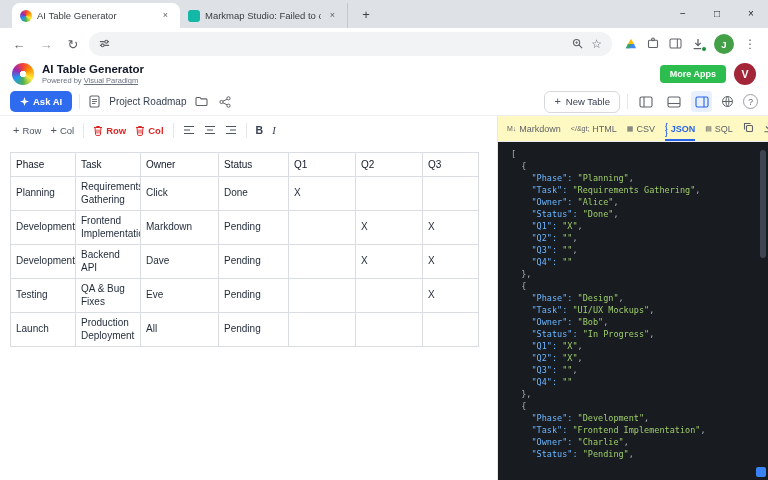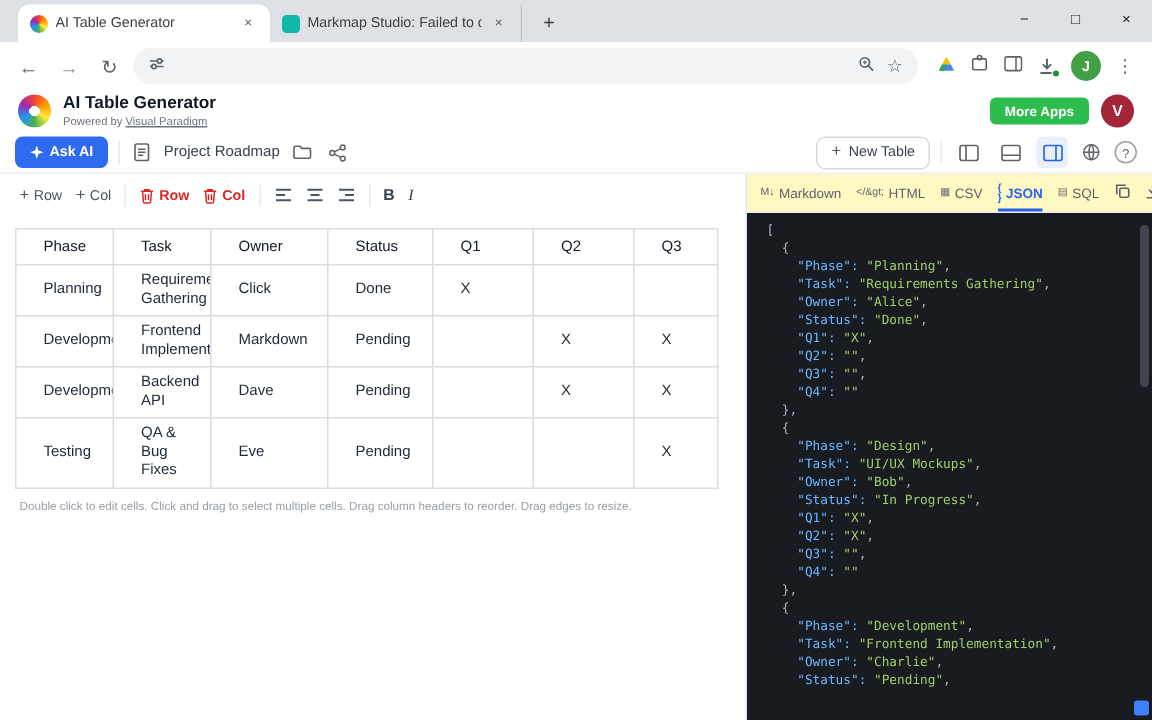--- a/index.html
+++ b/index.html
@@ -66,21 +66,21 @@
 
   
   .edittoolbar { height:28px; display:flex; align-items:center; gap:9px; padding:0 13px; }
   .etbtn { display:flex; align-items:center; gap:3px; font-size:9.5px; color:#4b5563; background:none; border:none; }
   .etbtn.danger { color:#dc2626; font-weight:600; }
   .boldbtn { font-weight:700; font-size:10.5px; color:#374151; background:none; border:none; }
   .italicbtn { font-style:italic; font-size:10.5px; color:#374151; background:none; border:none; font-family:"Liberation Serif",serif; }
 
   
   table.grid { margin:8px 10px 0; width:468px; border-collapse:collapse; table-layout:fixed; }
-  .grid th, .grid td { border:1px solid #d9dce1; font-size:10px; color:#1f2937; text-align:left; vertical-align:middle; padding:4px 18px; overflow:hidden; }
+  .grid th, .grid td { border:1px solid #d9dce1; font-size:10px; color:#1f2937; text-align:left; vertical-align:middle; padding:4px 5px; overflow:hidden; }
   .grid th { font-weight:500; color:#111827; height:24px; }
   .grid td { height:19px; line-height:1.25; }
   .hint { margin:7px 13px 0; font-size:7.8px; color:#9aa0a6; white-space:nowrap; }
 
   
   .previewtabs { height:26px; display:flex; align-items:center; gap:10px; padding:0 9px; background:#fef9c3; border-bottom:1px solid #e8eaed; font-size:9px; color:#5f6368; }
   .ptab { display:flex; align-items:center; gap:3px; background:none; border:none; color:inherit; font-size:9px; height:100%; }
   .ptab.active { color:#2563eb; font-weight:700; box-shadow:inset 0 -2px 0 #2563eb; }
   .pticon { font-size:7px; line-height:1; }
   .ptools { margin-left:auto; display:flex; gap:9px; align-items:center; }
@@ -364,23 +364,31 @@
             </tr>
             <tr>
               <td>Testing</td>
               <td>QA &amp; Bug Fixes</td>
               <td>Eve</td>
               <td>Pending</td>
               <td></td>
               <td></td>
               <td>X</td>
             </tr>
+            <tr>
+              <td>Launch</td>
+              <td>Production Deployment</td>
+              <td>All</td>
+              <td>Pending</td>
+              <td></td>
+              <td></td>
+              <td></td>
+            </tr>
           </tbody>
       </table>
-      <div class="hint">Double click to edit cells. Click and drag to select multiple cells. Drag column headers to reorder. Drag edges to resize.</div>
     </div>
 
     <div class="rightpane">
       <div class="previewtabs">
         <button class="ptab">
           <span class="pticon">M↓</span>
           <span>Markdown</span>
         </button>
         <button class="ptab">
           <span class="pticon">&lt;/&amp;gt;</span>

